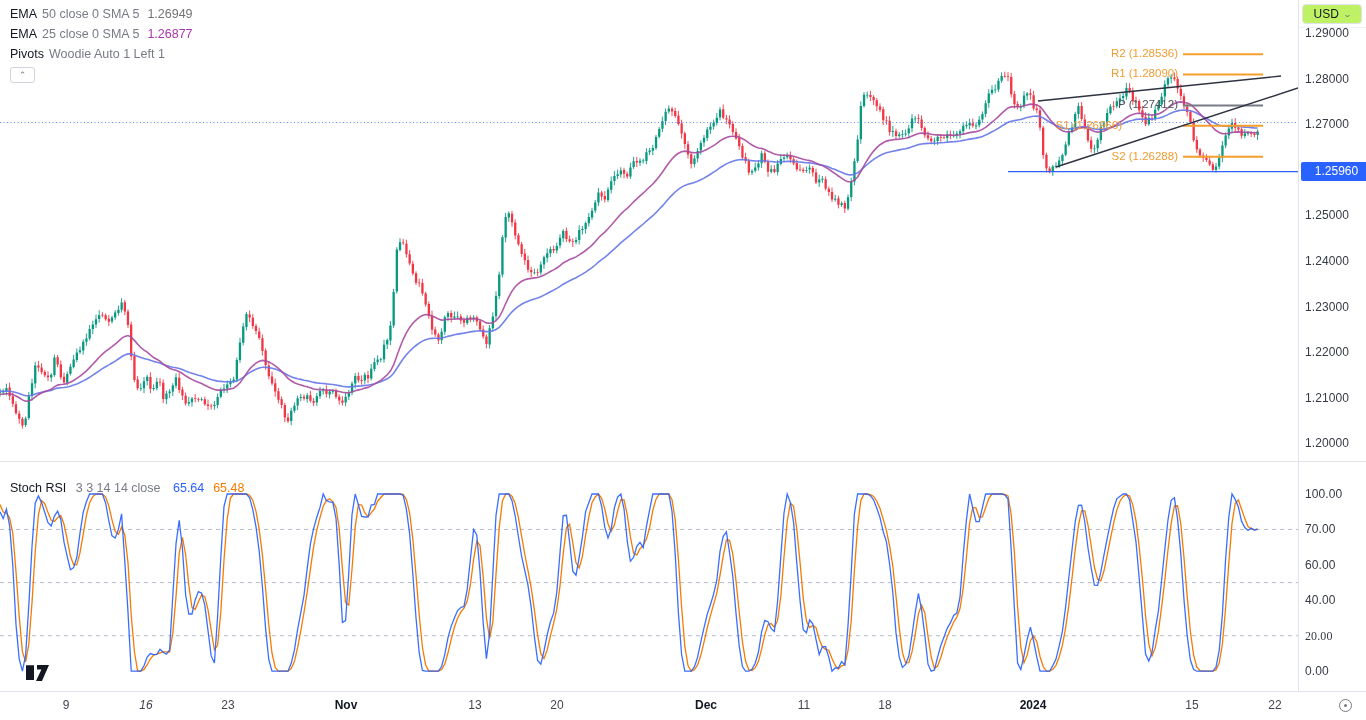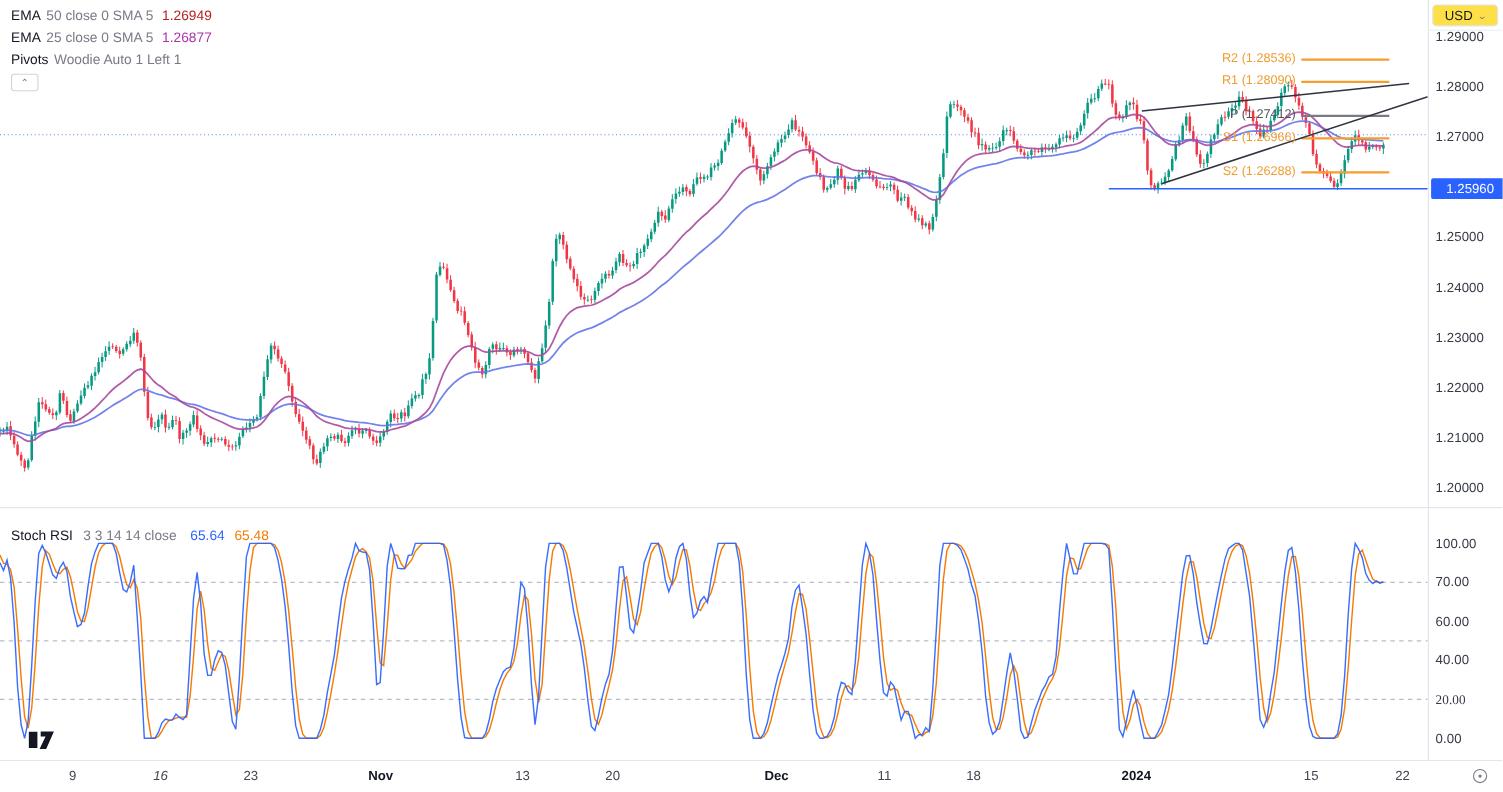--- a/index.html
+++ b/index.html
@@ -56,21 +56,21 @@
 
   
   #rsi-legend { position:absolute; top:478px; left:10px; z-index:5; white-space:nowrap; }
   #rsi-legend .ind-name { font-weight:400; }
 
   
   .pivot-label { position:absolute; font-size:11.5px; text-align:right; width:90px; z-index:3; }
 
   
   #usd-btn { position:absolute; top:4px; left:1302px; width:60px; height:20px; border:1px solid #e0e3eb;
-             border-radius:4px; background:#fde047; display:flex; align-items:center; justify-content:center;
+             border-radius:4px; background:#bef264; display:flex; align-items:center; justify-content:center;
              gap:5px; cursor:pointer; z-index:6; }
   #usd-btn .lbl { font-size:12px; color:#131722; }
   #usd-btn .chev { font-size:8px; color:#787b86; transform:scaleX(1.4); }
 
   
   #tv-logo { position:absolute; top:664px; left:26px; z-index:4; cursor:pointer; }
 </style>
 </head>
 <body>
 
@@ -103,21 +103,21 @@
 
   <div class="vborder"></div>
   <div class="hborder1"></div>
   <div class="hborder2"></div>
   <div class="hborder3"></div>
 
   <div id="pivot-labels">
       <div class="pivot-label" style="left: 1088px; top: 47.1584px; color: rgb(239, 157, 51);">R2 (1.28536)</div>
       <div class="pivot-label" style="left: 1088px; top: 67.496px; color: rgb(239, 157, 51);">R1 (1.28090)</div>
       <div class="pivot-label" style="left: 1088px; top: 98.4128px; color: rgb(80, 83, 94);">P (1.27412)</div>
-      <div class="pivot-label" style="left: 1088px; top: 118.75px; color: rgb(239, 157, 51);">S1 (1.26966)</div>
+      <div class="pivot-label" style="left: 1032px; top: 118.75px; color: rgb(239, 157, 51);">S1 (1.26966)</div>
       <div class="pivot-label" style="left: 1088px; top: 149.667px; color: rgb(239, 157, 51);">S2 (1.26288)</div>
     </div>
 
   <div id="price-axis">
     <div id="price-badge" style="top: 162.124px;">1.25960</div>
   <div class="tick" style="top: 26px;">1.29000</div>
       <div class="tick" style="top: 71.6px;">1.28000</div>
       <div class="tick" style="top: 117.2px;">1.27000</div>
       <div class="tick" style="top: 208.4px;">1.25000</div>
       <div class="tick" style="top: 254px;">1.24000</div>
@@ -148,21 +148,21 @@
       <div class="tlabel" style="left: 885px;">18</div>
       <div class="tlabel year" style="left: 1033px;">2024</div>
       <div class="tlabel" style="left: 1192px;">15</div>
       <div class="tlabel" style="left: 1275px;">22</div>
     </div>
 
   <div id="legend">
     <div class="lrow">
       <span class="ind-name">EMA</span>
       <span class="ind-params">50 close 0 SMA 5</span>
-      <span class="ind-val" id="ema50-val" style="color: #b91c1c;">1.26949</span>
+      <span class="ind-val" id="ema50-val" style="color: #737373;">1.26949</span>
     </div>
     <div class="lrow">
       <span class="ind-name">EMA</span>
       <span class="ind-params">25 close 0 SMA 5</span>
       <span class="ind-val" id="ema25-val" style="color: rgb(170, 53, 170);">1.26877</span>
     </div>
     <div class="lrow">
       <span class="ind-name">Pivots</span>
       <span class="ind-params">Woodie Auto 1 Left 1</span>
     </div>

